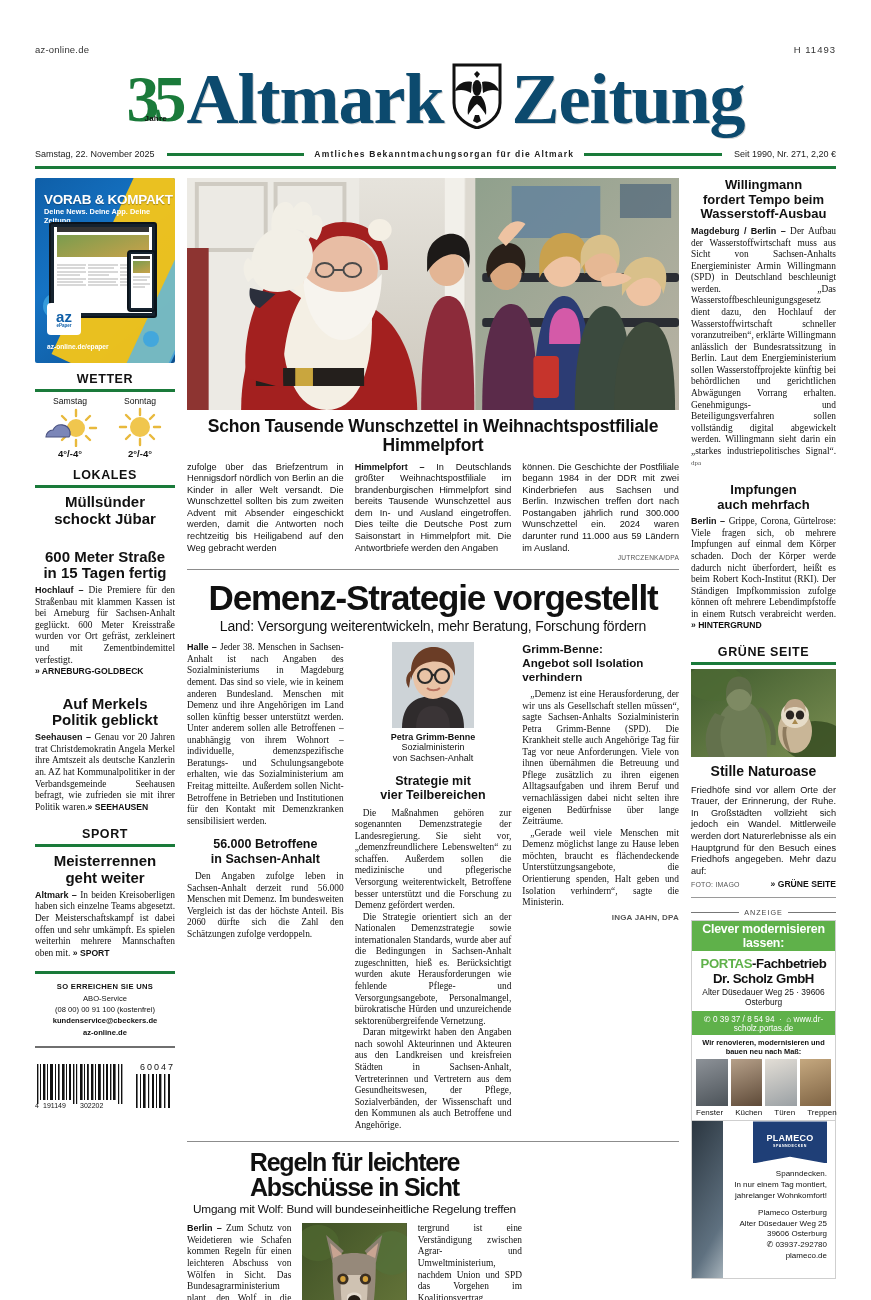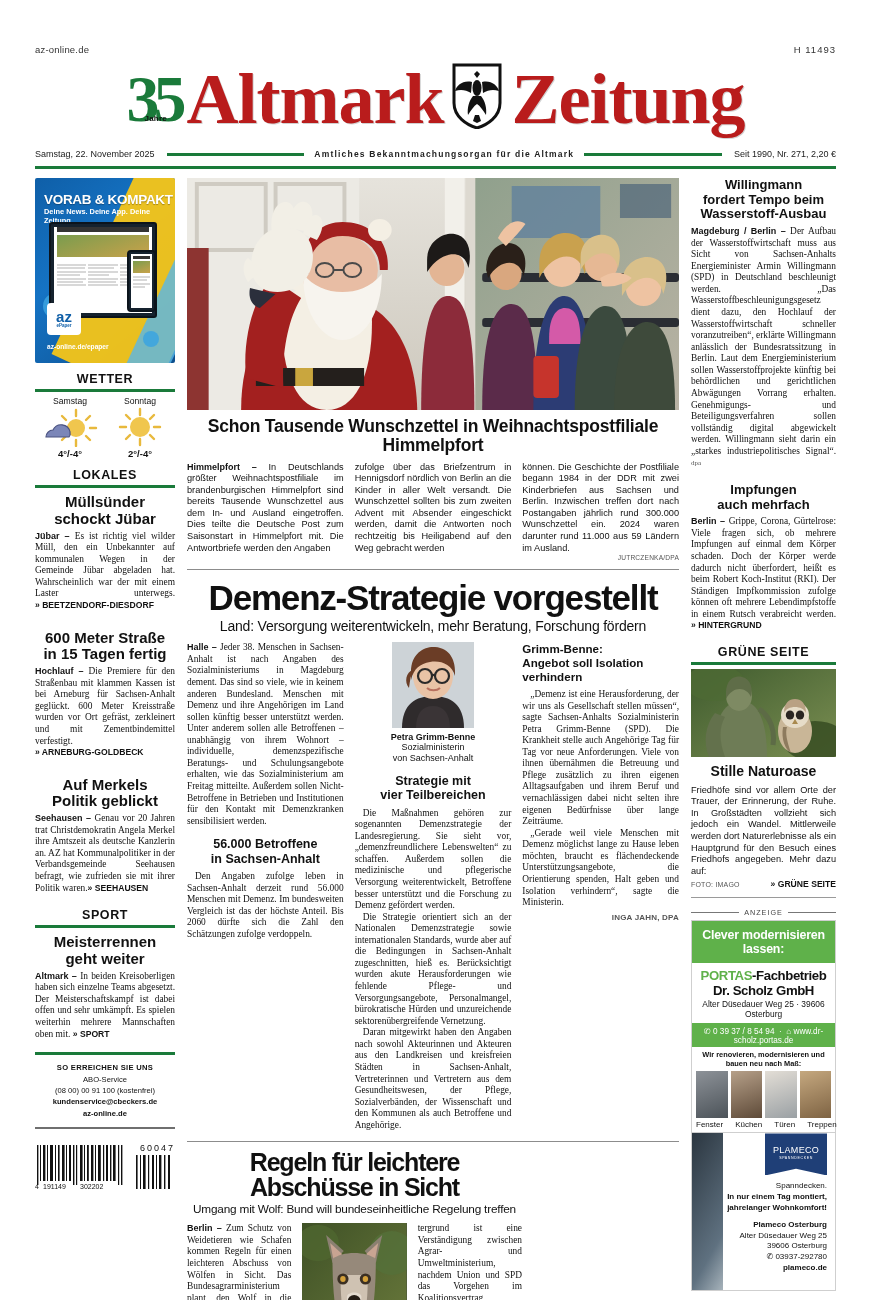--- a/index.html
+++ b/index.html
@@ -20,21 +20,21 @@
 
   .masthead { position:relative; height:96px; margin-top:-4px;
               display:flex; align-items:center; justify-content:center; }
   .mh-inner { display:flex; align-items:center; justify-content:center; gap:0px; width:100%; padding:0 60px;}
   .jubi { position:relative; margin-right:6px; flex:0 0 auto; }
   .jubi .num { font-family:"Liberation Serif", serif; font-weight:bold; font-size:66px;
                color:#1a7a3a; line-height:.9; letter-spacing:-6px; }
   .jubi .jahre { position:absolute; bottom:6px; left:18px; font-size:8px; font-weight:bold;
                  color:#111; letter-spacing:.2px; }
   .mh-word { font-family:"Liberation Serif", serif; font-weight:bold; font-size:72px;
-             line-height:.92; color:#b91c1c; letter-spacing:-1px;
+             line-height:.92; color:#0c4a6e; letter-spacing:-1px;
              text-shadow:1px 1px 0 rgba(0,0,0,.18); }
   .crest { width:52px; height:66px; margin:0 8px 6px 8px; flex:0 0 auto; }
 
   .dateline { display:flex; align-items:flex-end; justify-content:space-between;
               font-size:9px; color:#222; margin-top:2px; }
   .dateline .mid { flex:1; display:flex; align-items:center; gap:10px; margin:0 12px; }
   .dateline .rule { flex:1; height:3px; background:#1a7a3a; }
   .dateline .slogan { font-size:8.5px; font-weight:bold; letter-spacing:1.2px; white-space:nowrap; }
 
   .headrule { height:3px; background:#1a7a3a; margin-top:7px; }
@@ -116,40 +116,40 @@
 
   .wolf-photo { width:100%; height:120px; background:#4e5a3a; overflow:hidden; position:relative; }
 
   
   .r-head { font-weight:bold; font-size:13px; text-align:center; line-height:1.13; margin-bottom:4px; }
   .nature-photo { width:100%; height:88px; background:#5d6b4a; overflow:hidden; position:relative; margin-top:4px; }
   .anzeige { display:flex; align-items:center; gap:5px; font-size:7.2px; letter-spacing:1px; color:#444; margin-bottom:3px; }
   .anzeige .l { flex:1; height:1px; background:#777; }
   .ad1 { border:1px solid #cfcfcf; }
   .ad1 .band { background:#5fb14a; color:#fff; font-weight:bold; font-size:12.4px;
-               text-align:center; padding:7px 2px; letter-spacing:-.2px; }
+               text-align:center; padding:1px 2px; letter-spacing:-.2px; }
   .ad1 .portas { text-align:center; font-weight:bold; font-size:13.2px; padding:5px 2px 1px; letter-spacing:-.4px; }
   .ad1 .portas .g { color:#5fb14a; }
   .ad1 .addr { text-align:center; font-size:8.4px; padding-bottom:4px; }
   .ad1 .contactbar { background:#5fb14a; color:#fff; font-size:8.2px; text-align:center; padding:2.5px 0; font-weight:500;}
   .ad1 .claim { text-align:center; font-size:7.4px; font-weight:bold; padding:3px 2px; }
   .ad1 .thumbs { display:grid; grid-template-columns:repeat(4,1fr); gap:3px; padding:0 4px; }
   .ad1 .thumbs div { height:47px; }
   .ad1 .tlabels { display:grid; grid-template-columns:repeat(4,1fr); gap:12px; padding:2px 4px 3px;
                   font-size:8px; text-align:center; }
   .ad1 .visit { background:#5fb14a; color:#fff; font-size:7.6px; text-align:center; padding:2.5px 0; }
   .ad2 { border:1px solid #cfcfcf; border-top:none; position:relative; height:158px; overflow:hidden;
          background:linear-gradient(120deg,#2b3640 0%,#5f7180 38%,#cfd8dc 60%,#ffffff 62%); }
   .ad2 .white { position:absolute; right:0; top:0; width:112px; height:100%; background:#fff; }
-  .ad2 .plam { position:absolute; right:8px; top:0; width:62px; height:42px; background:#1f3f77;
-               color:#fff; text-align:center; font-weight:normal; font-size:9px; padding-top:12px;
+  .ad2 .plam { position:absolute; right:8px; top:0; width:74px; height:42px; background:#1f3f77;
+               color:#fff; text-align:center; font-weight:bold; font-size:9px; padding-top:12px;
                clip-path:polygon(0 0,100% 0,100% 100%,50% 84%,0 100%); letter-spacing:.3px; }
   .ad2 .plam small { display:block; font-size:3.6px; letter-spacing:.6px; margin-top:1px; }
   .ad2 .txt { position:absolute; right:8px; top:48px; width:104px; text-align:right; font-size:8px; line-height:1.35; }
-  .ad2 .txt .b { font-weight:bold; }
+  .ad2 .txt .b { font-weight:normal; }
   .ad2 .txt .sp { margin-top:6px; }
 </style>
 </head>
 <body>
 
 <div class="page">
 
   <div class="topline">
     <span>az-online.de</span>
     <span class="right">H 11493</span>
@@ -300,21 +300,20 @@
           <div class="temp">2°/-4°</div>
         </div>
       </div>
 
       <div class="sec-label">LOKALES</div>
       <div class="greenbar"></div>
 
       <div>
         <div class="kicker-h" style="white-space:pre-line">Müllsünder
 schockt Jübar</div>
-        <div class="body-serif"><b>Jübar – </b><span>Es ist richtig viel wilder Müll, den ein Unbekannter auf kommunalen Wegen in der Gemeinde Jübar abgeladen hat. Wahrscheinlich war der mit einem Laster unterwegs.</span> <span class="ref">» BEETZENDORF-DIESDORF</span></div>
       </div>
 
       <div style="height:12px"></div>
       <div>
         <div class="kicker-h" style="white-space:pre-line">600 Meter Straße
 in 15 Tagen fertig</div>
         <div class="body-serif"><b>Hochlauf – </b><span>Die Premiere für den Straßenbau mit klammen Kassen ist bei Arneburg für Sachsen-Anhalt geglückt. 600 Meter Kreisstraße wurden vor Ort gefräst, zerkleinert und mit Zementbindemittel verfestigt.</span> <span class="ref">» ARNEBURG-GOLDBECK</span></div>
       </div>
 
       <div style="height:12px"></div>
@@ -468,22 +467,22 @@
             <path d="M420 100 C432 92 444 94 452 100 C446 106 432 110 422 108 Z" fill="#eec3a2"></path>
             <path d="M316 60 C324 44 336 40 344 46 C338 54 330 62 324 68 Z" fill="#eec3a2"></path>
             <rect x="352" y="178" width="26" height="42" rx="4" fill="#c6342c"></rect>
           </g>
         </svg>
       </div>
 
       <div class="lead-head">Schon Tausende Wunschzettel in Weihnachtspostfiliale Himmelpfort</div>
 
       <div class="cols3">
+        <div class="body-sans">zufolge über das Briefzentrum in Hennigsdorf nördlich von Berlin an die Kinder in aller Welt versandt. Die Wunschzettel sollten bis zum zweiten Advent mit Absender eingeschickt werden, damit die Antworten noch rechtzeitig bis Heiligabend auf den Weg gebracht werden</div>
         <div class="body-sans"><b>Himmelpfort – </b><span>In Deutschlands größter Weihnachtspostfiliale im brandenburgischen Himmelpfort sind bereits Tausende Wunschzettel aus dem In- und Ausland eingetroffen. Dies teilte die Deutsche Post zum Saisonstart in Himmelpfort mit. Die Antwortbriefe werden den Angaben</span></div>
-        <div class="body-sans">zufolge über das Briefzentrum in Hennigsdorf nördlich von Berlin an die Kinder in aller Welt versandt. Die Wunschzettel sollten bis zum zweiten Advent mit Absender eingeschickt werden, damit die Antworten noch rechtzeitig bis Heiligabend auf den Weg gebracht werden</div>
         <div>
           <div class="body-sans">können. Die Geschichte der Postfiliale begann 1984 in der DDR mit zwei Kinderbriefen aus Sachsen und Berlin. Inzwischen treffen dort nach Postangaben jährlich rund 300.000 Wunschzettel ein. 2024 waren darunter rund 11.000 aus 59 Ländern im Ausland.</div>
           <div class="credit">JUTRCZENKA/DPA</div>
         </div>
       </div>
 
       <div class="sep"></div>
 
       <div class="main-head">Demenz-Strategie vorgestellt</div>
       <div class="main-sub">Land: Versorgung weiterentwickeln, mehr Beratung, Forschung fördern</div>

